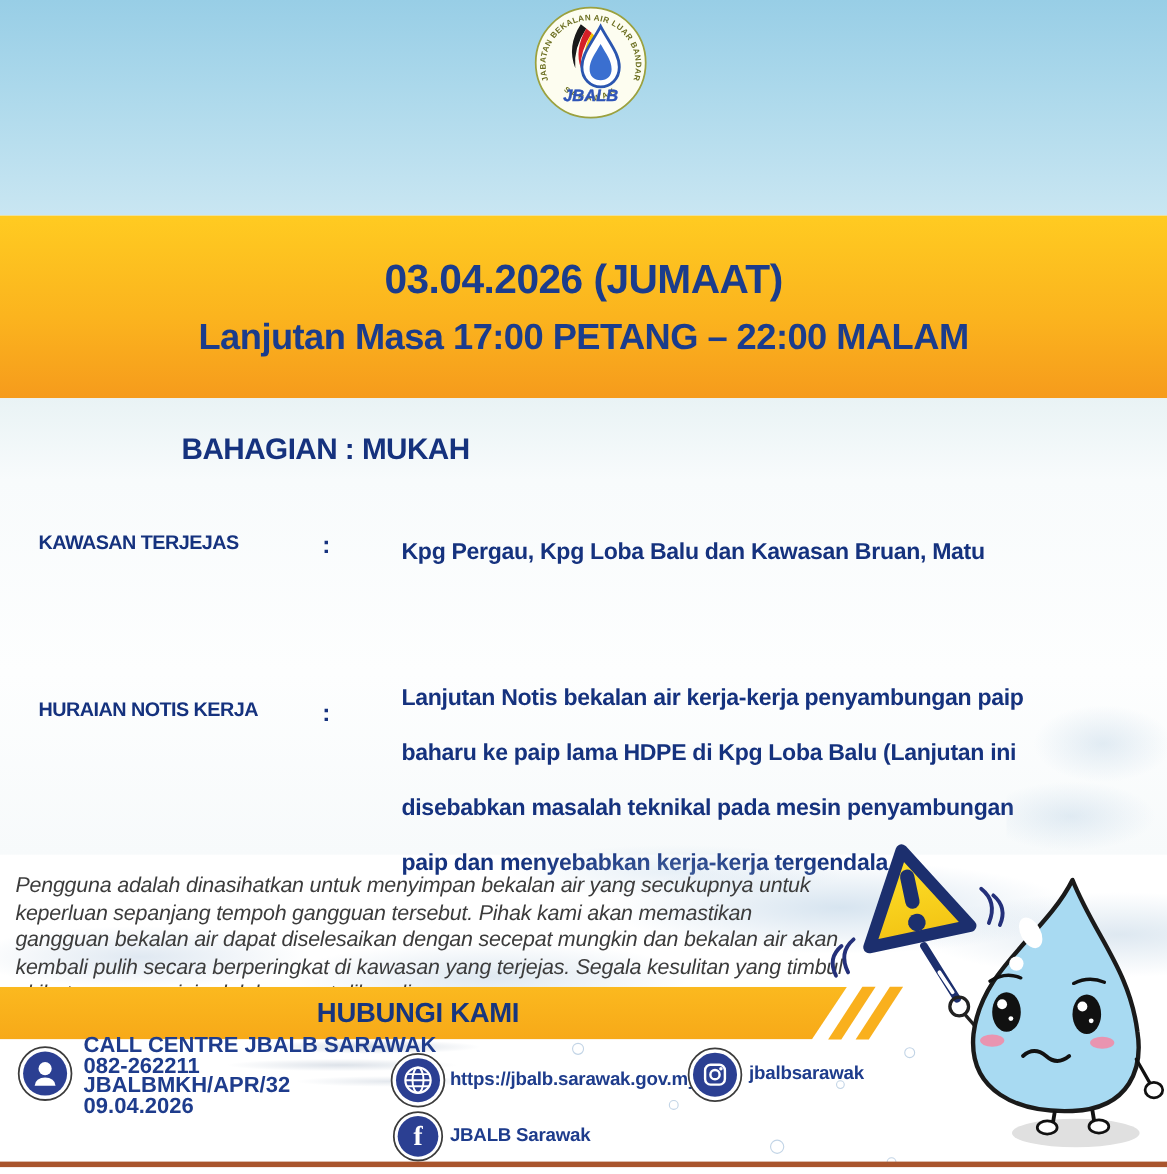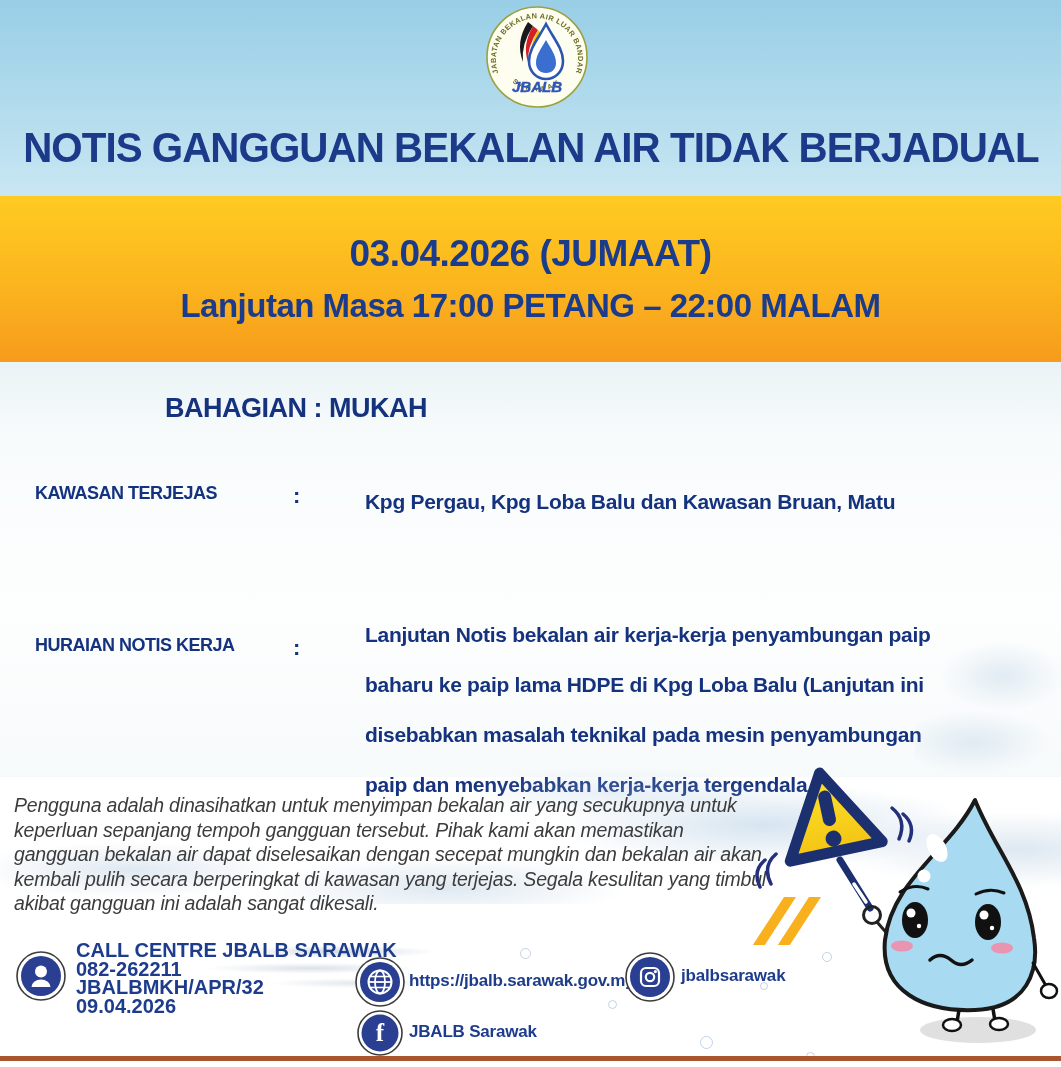--- a/index.html
+++ b/index.html
@@ -86,21 +86,20 @@
       </text>
 
       <path d="M51,20 Q38,40 46,60 Q44,42 56,24 Z" fill="#1A1A1A"></path>
       <path d="M56,24 Q45,43 51,60 Q50,45 61,28 Z" fill="#D42027"></path>
       <path d="M61,28 Q51,45 56,60 Q56,47 65,32 Z" fill="#F5C400"></path>
 
       <path d="M69,22 C61,37 52,47 52,59 C52,70 60,77 69,77 C78,77 86,70 86,59 C86,47 77,37 69,22 Z" fill="#FFFFFF" stroke="#2B56B0" stroke-width="2.6"></path>
       <path d="M69,38 C64,47 59,53 59,61 C59,67 63,71 69,71 C75,71 79,67 79,61 C79,53 74,47 69,38 Z" fill="#3A6FD0"></path>
       <text x="60" y="90" text-anchor="middle" font-size="15" font-weight="bold" font-style="italic" fill="#2F55B8" stroke="#2F55B8" stroke-width="0.4">JBALB</text>
     </svg>
-    <div class="title"><span>NOTIS GANGGUAN BEKALAN AIR TIDAK BERJADUAL</span></div>
   </div>
 
   <div class="banner">
     <div class="date">03.04.2026 (JUMAAT)</div>
     <div class="time">Lanjutan Masa 17:00 PETANG – 22:00 MALAM</div>
   </div>
 
   <div class="main">
     <div class="region bahagian">BAHAGIAN : MUKAH</div>
 
@@ -112,20 +111,23 @@
     <div class="det-colon" style="top:273px;">:</div>
     <div class="det-value para" style="top:248px;">Lanjutan Notis bekalan air kerja-kerja penyambungan paip baharu ke paip lama HDPE di Kpg Loba Balu (Lanjutan ini disebabkan masalah teknikal pada mesin penyambungan paip dan menyebabkan kerja-kerja tergendala</div>
   </div>
 
   <div class="splash-right"></div>
   <div class="splash"></div>
   <div class="streaks"></div>
 
   <div class="disclaimer">Pengguna adalah dinasihatkan untuk menyimpan bekalan air yang secukupnya untuk keperluan sepanjang tempoh gangguan tersebut. Pihak kami akan memastikan gangguan bekalan air dapat diselesaikan dengan secepat mungkin dan bekalan air akan kembali pulih secara berperingkat di kawasan yang terjejas. Segala kesulitan yang timbul akibat gangguan ini adalah sangat dikesali.</div>
 
+  <div class="contact-band">
+    <div class="heading">HUBUNGI KAMI</div>
+  </div>
   <div class="stripe s1"></div>
   <div class="stripe s2"></div>
 
   <svg class="ic" style="left:15px;top:950px;" width="52" height="52" viewBox="-26 -26 52 52">
     <circle r="24" fill="#fff" stroke="#3C3C3C" stroke-width="1.6"></circle>
     <circle r="20" fill="#2B3F92"></circle>
     <circle cy="-4.5" r="6" fill="#fff"></circle>
     <path d="M -9.5,11 a 9.5,7.5 0 0 1 19,0 z" fill="#fff"></path>
   </svg>
   <div class="cc-block">

